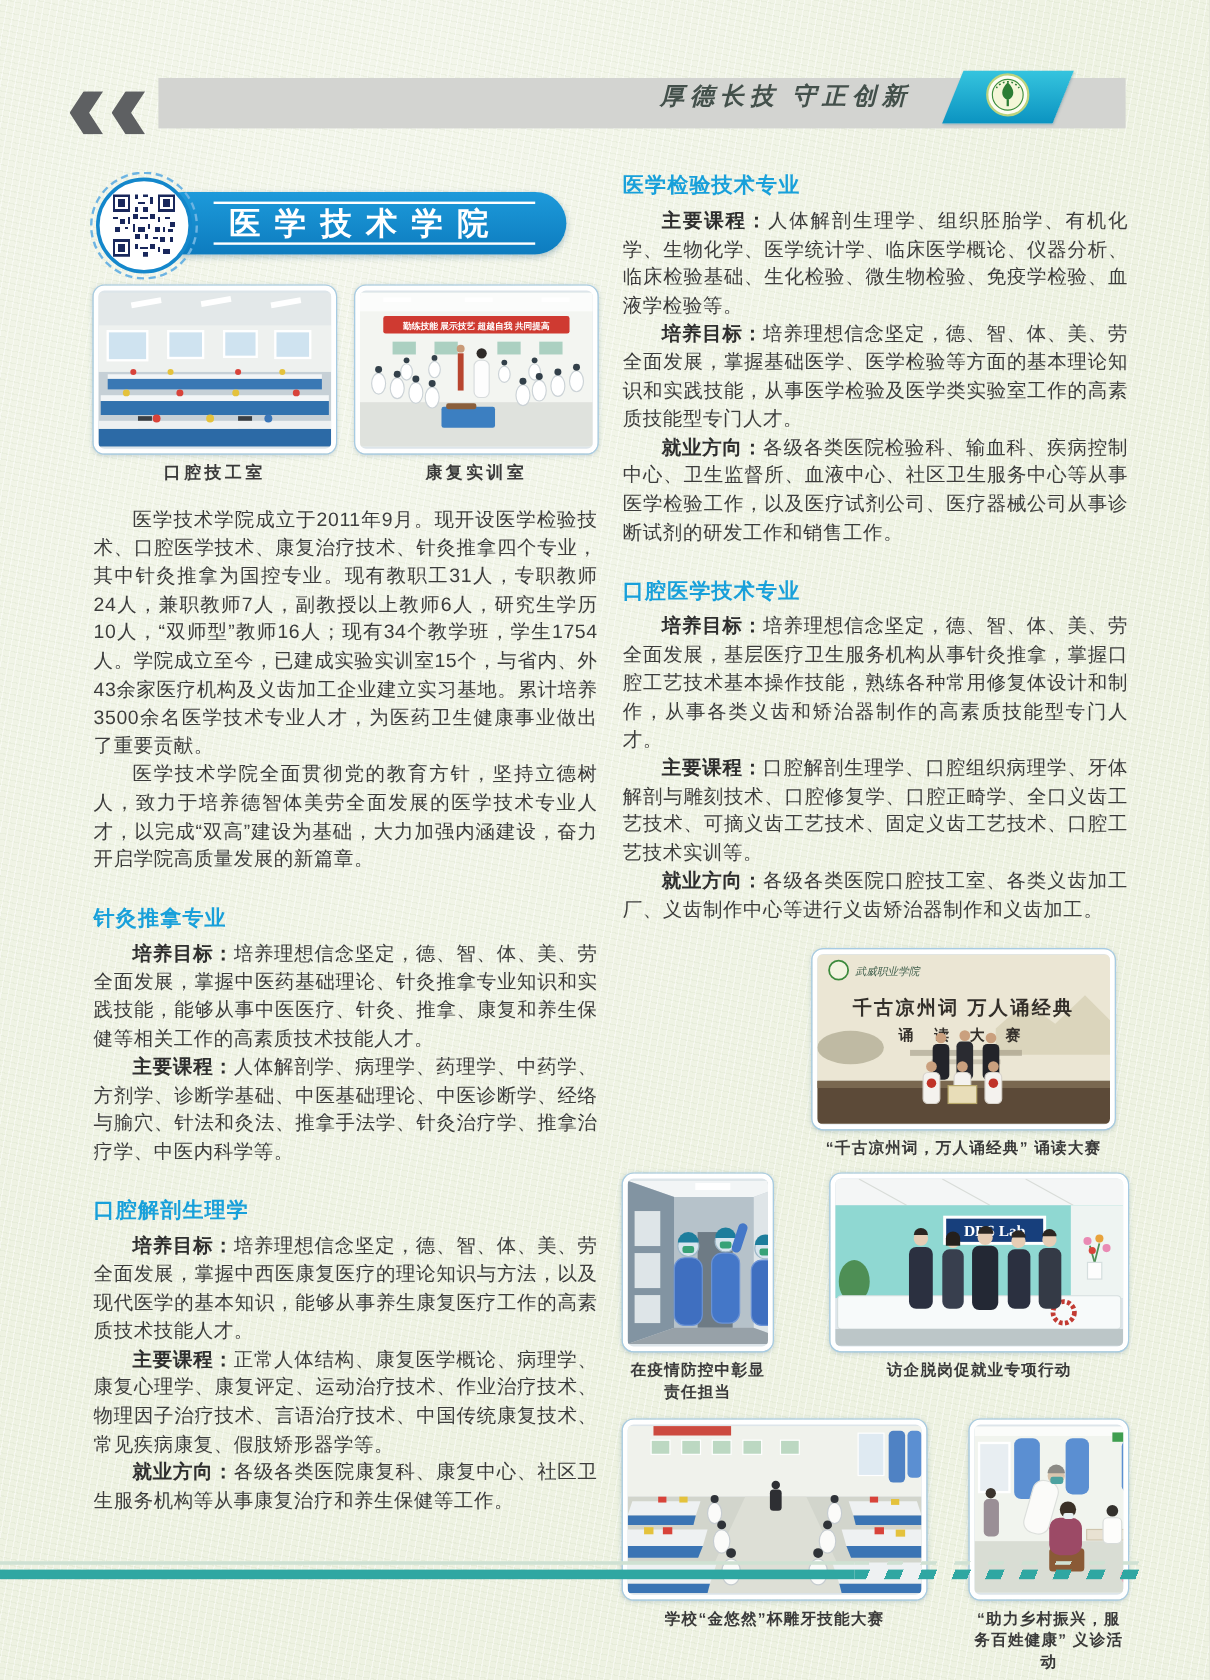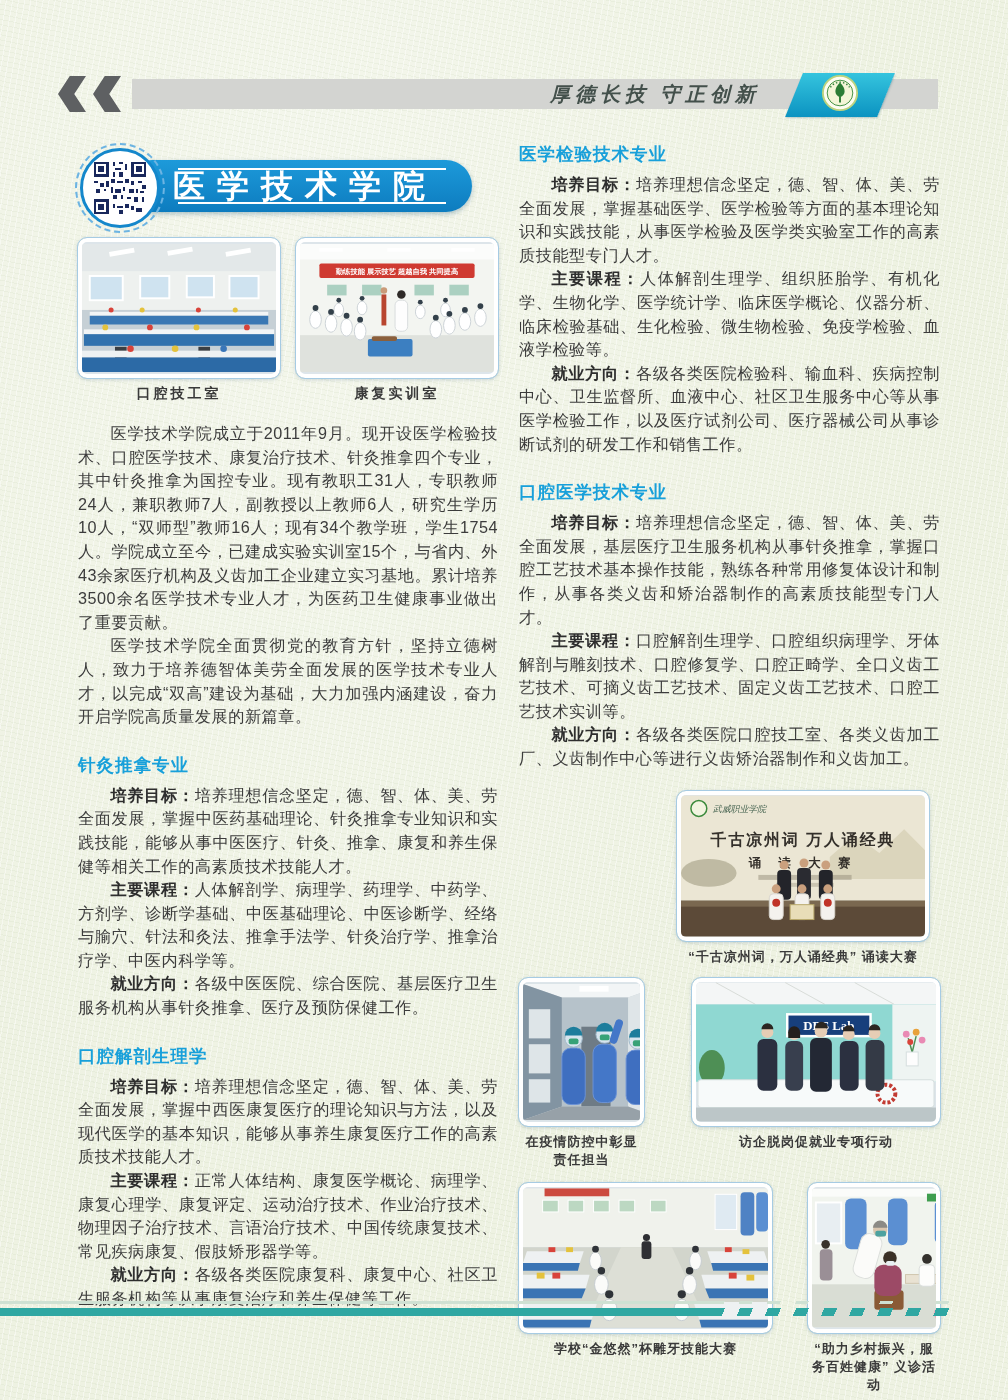--- a/index.html
+++ b/index.html
@@ -7,41 +7,41 @@
     background-color:#eef2e2;
     background-image:
       repeating-linear-gradient(100deg, rgba(255,255,255,.45) 0 1px, rgba(255,255,255,0) 1px 6px),
       repeating-linear-gradient(12deg, rgba(178,196,160,.12) 0 1px, transparent 1px 5px),
       radial-gradient(ellipse at 30% 15%, rgba(255,255,255,.35), transparent 60%);
     font-family:"Liberation Sans", sans-serif; color:#3b3b3b;}
   
   .chevrons{position:absolute;left:58px;top:76px;display:flex;gap:7px;}
   .chev{width:28px;height:36px;background:#5e6062;
     clip-path:polygon(100% 0,42% 0,0 50%,42% 100%,100% 100%,58% 50%);}
-  .header-bar{position:absolute;left:132px;top:79px;width:806px;height:30px;background:#d3d4d1;}
+  .header-bar{position:absolute;left:132px;top:65px;width:806px;height:42px;background:#d3d4d1;}
   .motto{position:absolute;right:178px;top:2px;font-family:"Liberation Serif",serif;
     font-style:italic;font-weight:bold;font-size:20px;letter-spacing:5px;color:#43504b;white-space:nowrap;}
   .flag{position:absolute;right:52px;top:-6px;width:92px;height:44px;
     background:linear-gradient(180deg,#35c4de,#0b93c1);transform:skewX(-22deg);
     display:flex;align-items:center;justify-content:center;box-shadow:1px 1px 2px rgba(0,80,110,.25);}
   .flag-inner{transform:skewX(22deg);}
   
   .col{position:absolute;top:140px;}
   .col.left{left:78px;width:420px;}
   .col.right{left:519px;width:421px;top:142px;}
   
   .banner-row{position:relative;height:92px;}
   .qr-badge{position:absolute;left:2px;top:8px;width:74px;height:74px;border-radius:50%;
     background:#fff;border:3px solid #1487cb;display:flex;align-items:center;justify-content:center;z-index:2;}
   .qr-badge:after{content:"";position:absolute;inset:-8px;border:2px dashed #6db4e2;border-radius:50%;}
   .pill{position:absolute;left:48px;top:20px;width:346px;height:52px;border-radius:28px;
     background:linear-gradient(180deg,#1d9ada,#0d7cbf);box-shadow:0 2px 5px rgba(0,70,110,.3);}
   .pill:before,.pill:after{content:"";position:absolute;left:52px;right:26px;height:2px;background:#fff;}
   .pill:before{top:8px;} .pill:after{bottom:8px;}
-  .pill .title{display:block;text-align:center;line-height:52px;color:#fff;font-size:32px;
+  .pill .title{display:block;text-align:center;line-height:52px;color:#fff;font-size:26px;
     font-weight:bold;letter-spacing:12px;text-indent:12px;}
   
   .photo-row{display:flex;justify-content:space-between;margin-top:6px;}
   figure{margin:0;}
   .photo{border:4px solid #fff;outline:1px solid #a6cbe3;border-radius:9px;overflow:hidden;
     box-shadow:0 1px 4px rgba(70,110,140,.35);background:#dde5ea;font-size:0;line-height:0;}
   .photo svg{display:block;}
   figcaption{margin-top:7px;text-align:center;font-weight:bold;font-size:14px;
     letter-spacing:3px;color:#3a3a3a;}
   figcaption.small{font-size:13px;letter-spacing:1px;}
@@ -240,37 +240,36 @@
       </figure>
     </div>
 
     <p class="body-p first">医学技术学院成立于2011年9月。现开设医学检验技术、口腔医学技术、康复治疗技术、针灸推拿四个专业，其中针灸推拿为国控专业。现有教职工31人，专职教师24人，兼职教师7人，副教授以上教师6人，研究生学历10人，“双师型”教师16人；现有34个教学班，学生1754人。学院成立至今，已建成实验实训室15个，与省内、外43余家医疗机构及义齿加工企业建立实习基地。累计培养3500余名医学技术专业人才，为医药卫生健康事业做出了重要贡献。</p>
     <p class="body-p">医学技术学院全面贯彻党的教育方针，坚持立德树人，致力于培养德智体美劳全面发展的医学技术专业人才，以完成“双高”建设为基础，大力加强内涵建设，奋力开启学院高质量发展的新篇章。</p>
 
     <section>
       <h3>针灸推拿专业</h3>
       <p class="item"><b class="lbl">培养目标：</b><span>培养理想信念坚定，德、智、体、美、劳全面发展，掌握中医药基础理论、针灸推拿专业知识和实践技能，能够从事中医医疗、针灸、推拿、康复和养生保健等相关工作的高素质技术技能人才。</span></p>
       <p class="item"><b class="lbl">主要课程：</b><span>人体解剖学、病理学、药理学、中药学、方剂学、诊断学基础、中医基础理论、中医诊断学、经络与腧穴、针法和灸法、推拿手法学、针灸治疗学、推拿治疗学、中医内科学等。</span></p>
-      <p class="item"><b class="lbl">就业方向：</b><span>各级中医医院、综合医院、基层医疗卫生服务机构从事针灸推拿、医疗及预防保健工作。</span></p>
     </section>
 
     <section>
       <h3>口腔解剖生理学</h3>
       <p class="item"><b class="lbl">培养目标：</b><span>培养理想信念坚定，德、智、体、美、劳全面发展，掌握中西医康复医疗的理论知识与方法，以及现代医学的基本知识，能够从事养生康复医疗工作的高素质技术技能人才。</span></p>
       <p class="item"><b class="lbl">主要课程：</b><span>正常人体结构、康复医学概论、病理学、康复心理学、康复评定、运动治疗技术、作业治疗技术、物理因子治疗技术、言语治疗技术、中国传统康复技术、常见疾病康复、假肢矫形器学等。</span></p>
       <p class="item"><b class="lbl">就业方向：</b><span>各级各类医院康复科、康复中心、社区卫生服务机构等从事康复治疗和养生保健等工作。</span></p>
     </section>
   </div>
 
   <div class="col right">
 
     <section>
       <h3>医学检验技术专业</h3>
+      <p class="item"><b class="lbl">主要课程：</b><span>人体解剖生理学、组织胚胎学、有机化学、生物化学、医学统计学、临床医学概论、仪器分析、临床检验基础、生化检验、微生物检验、免疫学检验、血液学检验等。</span></p>
       <p class="item"><b class="lbl">培养目标：</b><span>培养理想信念坚定，德、智、体、美、劳全面发展，掌握基础医学、医学检验等方面的基本理论知识和实践技能，从事医学检验及医学类实验室工作的高素质技能型专门人才。</span></p>
-      <p class="item"><b class="lbl">主要课程：</b><span>人体解剖生理学、组织胚胎学、有机化学、生物化学、医学统计学、临床医学概论、仪器分析、临床检验基础、生化检验、微生物检验、免疫学检验、血液学检验等。</span></p>
       <p class="item"><b class="lbl">就业方向：</b><span>各级各类医院检验科、输血科、疾病控制中心、卫生监督所、血液中心、社区卫生服务中心等从事医学检验工作，以及医疗试剂公司、医疗器械公司从事诊断试剂的研发工作和销售工作。</span></p>
     </section>
 
     <section style="margin-top:18px;">
       <h3>口腔医学技术专业</h3>
       <p class="item"><b class="lbl">培养目标：</b><span>培养理想信念坚定，德、智、体、美、劳全面发展，基层医疗卫生服务机构从事针灸推拿，掌握口腔工艺技术基本操作技能，熟练各种常用修复体设计和制作，从事各类义齿和矫治器制作的高素质技能型专门人才。</span></p>
       <p class="item"><b class="lbl">主要课程：</b><span>口腔解剖生理学、口腔组织病理学、牙体解剖与雕刻技术、口腔修复学、口腔正畸学、全口义齿工艺技术、可摘义齿工艺技术、固定义齿工艺技术、口腔工艺技术实训等。</span></p>
       <p class="item"><b class="lbl">就业方向：</b><span>各级各类医院口腔技工室、各类义齿加工厂、义齿制作中心等进行义齿矫治器制作和义齿加工。</span></p>
     </section>
 

